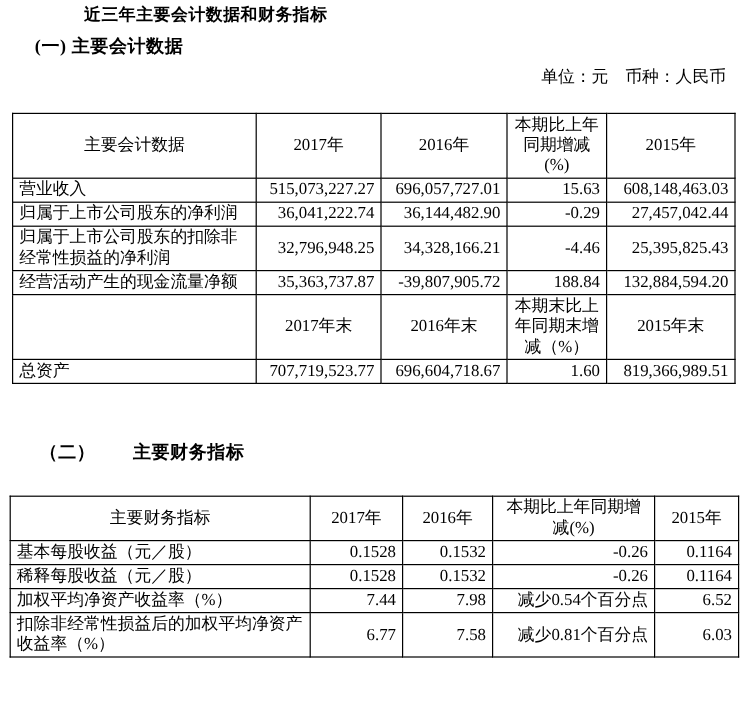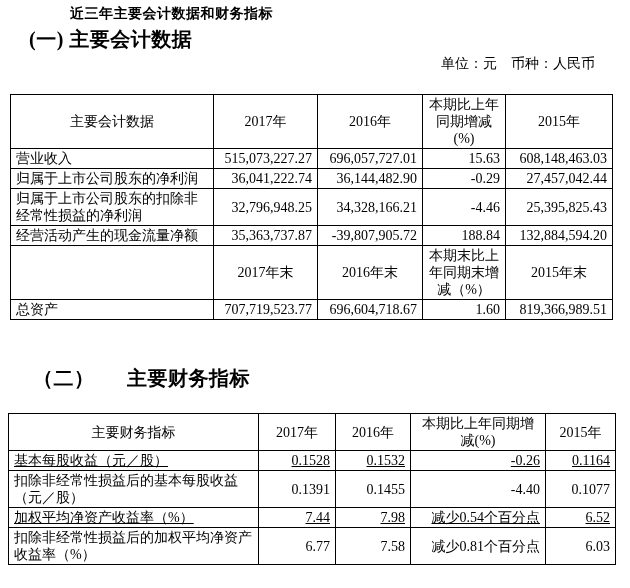--- a/index.html
+++ b/index.html
@@ -11,28 +11,28 @@
     position: relative; overflow: hidden;
   }
   .abs { position: absolute; }
   .doc-title {
     left: 34px; top: 3px;
     font-size: 14px; font-weight: bold; line-height: 21px;
     letter-spacing: 0.5px;
     margin-left: 36px;
   }
   .section-heading {
-    font-size: 20px; font-weight: bold; line-height: 21px;
+    font-size: 15px; font-weight: bold; line-height: 21px;
     letter-spacing: 0.5px;
   }
   .sec1 { left: 29px; top: 29px; }
   .sec2 { left: 33px; top: 368px; font-family: Liberation Serif, serif; }
   .sec2 .sec-num { margin-right: 27px; }
   .unit-note {
-    left: 0; top: 55px; width: 595px;
+    left: 10px; top: 55px; width: 595px;
     text-align: right; font-size: 14px;
   }
   .unit-note .gap { display: inline-block; width: 14px; }
   table {
     border-collapse: collapse; table-layout: fixed;
     font-size: 14px; line-height: 17px;
   }
   .tbl1 { left: 10px; top: 94px; width: 602px; }
   .tbl2 { left: 8px;  top: 413px; width: 607px; }
   td, th {
@@ -46,21 +46,21 @@
   th.head { text-align: center; }
   td.label { text-align: left; }
   td.num { text-align: right; }
   .hline { display: block; }
   
   .tbl1 tr.r-head { height: 51px; }
   .tbl1 tr.r-std  { height: 20px; padding-left: 20px; }
   .tbl1 tr.r-tall { height: 37px; }
   .tbl1 tr.r-sub  { height: 53px; }
   .tbl2 tr.r-head { height: 35px; }
-  .tbl2 tr.r-std  { height: 19px; text-decoration: underline; }
+  .tbl2 tr.r-std  { height: 19px; }
   .tbl2 tr.r-tall { height: 37px; }
 </style>
 </head>
 <body>
 
 <div class="abs doc-title">近三年主要会计数据和财务指标</div>
 
 <div class="abs section-heading sec1">
   <span class="sec-num">(一)</span>
   <span>主要会计数据</span>
@@ -163,26 +163,26 @@
     </th>
     <th class="head">2015年</th>
   </tr>
   <tr class="r-std">
     <td class="label">基本每股收益（元／股）</td>
     <td class="num">0.1528</td>
     <td class="num">0.1532</td>
     <td class="num">-0.26</td>
     <td class="num">0.1164</td>
   </tr>
-  <tr class="r-tall">
-    <td class="label">扣除非经常性损益后的基本每股收益（元／股）</td>
-    <td class="num">0.1391</td>
-    <td class="num">0.1455</td>
-    <td class="num">-4.40</td>
-    <td class="num">0.1077</td>
+  <tr class="r-std">
+    <td class="label">稀释每股收益（元／股）</td>
+    <td class="num">0.1528</td>
+    <td class="num">0.1532</td>
+    <td class="num">-0.26</td>
+    <td class="num">0.1164</td>
   </tr>
   <tr class="r-std">
     <td class="label">加权平均净资产收益率（%）</td>
     <td class="num">7.44</td>
     <td class="num">7.98</td>
     <td class="num">减少0.54个百分点</td>
     <td class="num">6.52</td>
   </tr>
   <tr class="r-tall">
     <td class="label">扣除非经常性损益后的加权平均净资产收益率（%）</td>

